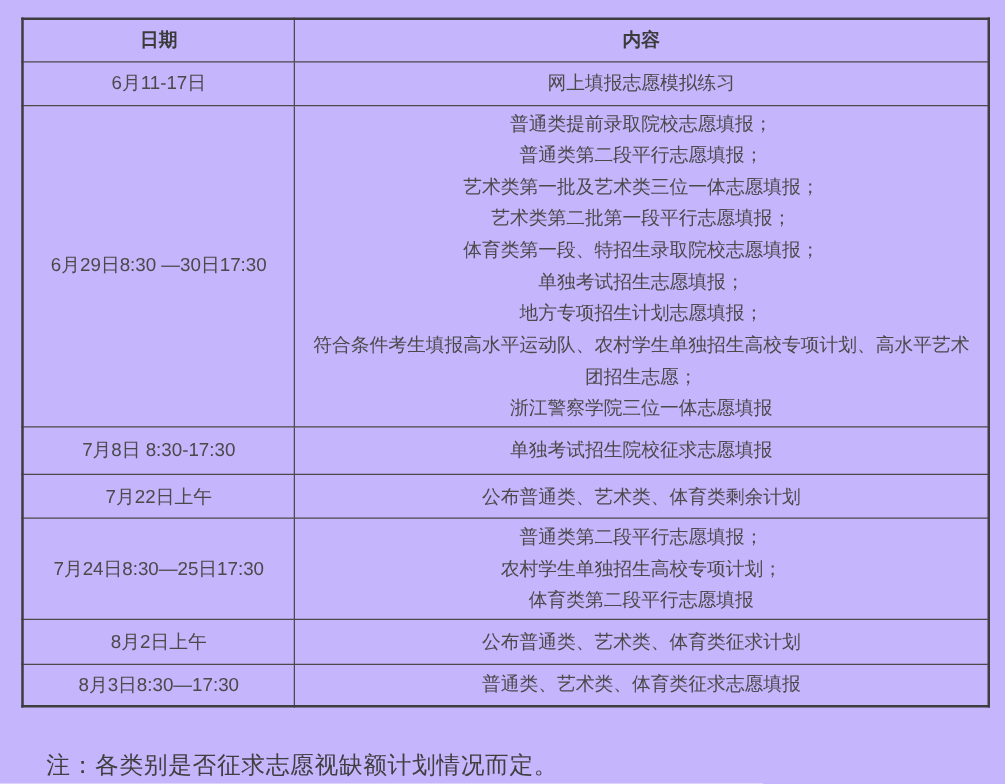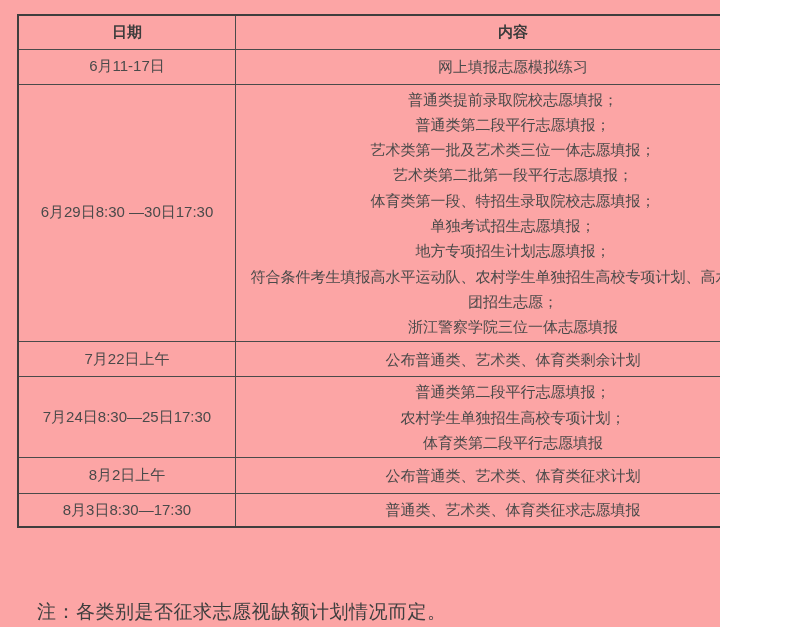--- a/index.html
+++ b/index.html
@@ -3,23 +3,23 @@
 <meta charset="utf-8">
 <style>
   html, body {
     margin: 0;
     padding: 0;
     background: #ffffff;
     font-family: "Liberation Sans", sans-serif;
   }
   .page {
     position: relative;
-    width: 720px;
+    width: 804px;
     height: 627px;
-    background: #fca5a5;
+    background: #c4b5fd;
     overflow: hidden;
   }
   .schedule-table {
     position: absolute;
     left: 17px;
     top: 14px;
     width: 775px;
     border-collapse: collapse;
     table-layout: fixed;
     border: 2px solid #3e3e3e;
@@ -84,20 +84,26 @@
         <div class="line">艺术类第一批及艺术类三位一体志愿填报；</div>
         <div class="line">艺术类第二批第一段平行志愿填报；</div>
         <div class="line">体育类第一段、特招生录取院校志愿填报；</div>
         <div class="line">单独考试招生志愿填报；</div>
         <div class="line">地方专项招生计划志愿填报；</div>
         <div class="line">符合条件考生填报高水平运动队、农村学生单独招生高校专项计划、高水平艺术团招生志愿；</div>
         <div class="line">浙江警察学院三位一体志愿填报</div>
       </td>
     </tr>
 
+    <tr class="h38">
+      <td>7月8日 8:30-17:30</td>
+      <td>
+        <div class="line">单独考试招生院校征求志愿填报</div>
+      </td>
+    </tr>
 
     <tr class="h35">
       <td>7月22日上午</td>
       <td>
         <div class="line">公布普通类、艺术类、体育类剩余计划</div>
       </td>
     </tr>
 
     <tr class="h80">
       <td>7月24日8:30—25日17:30</td>

